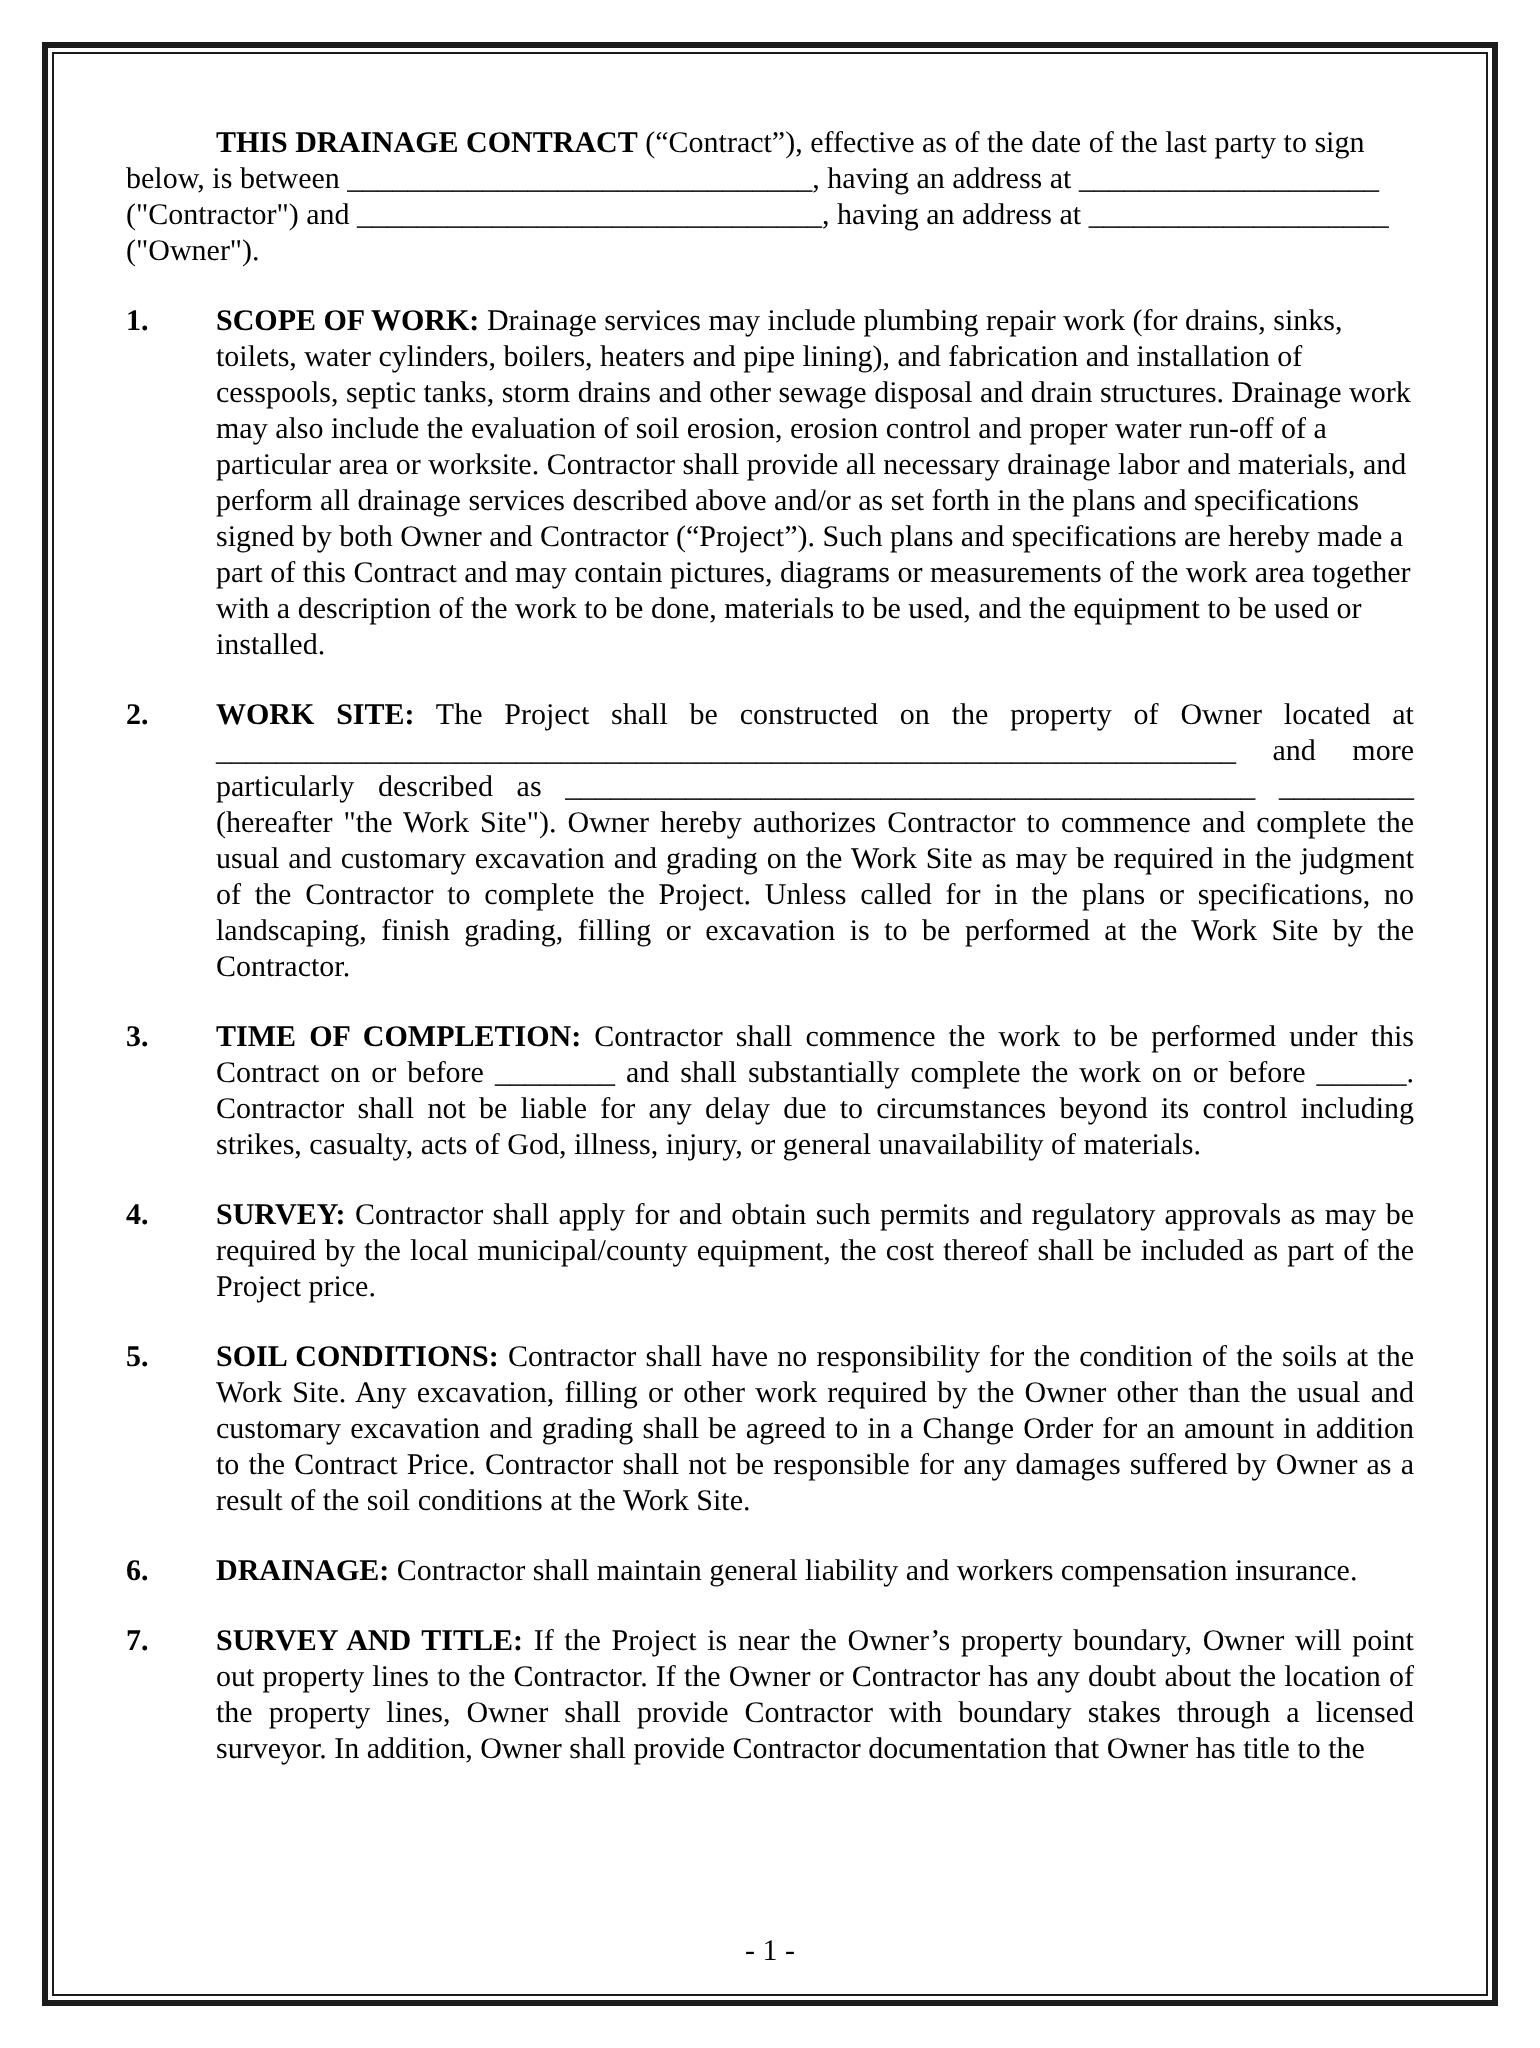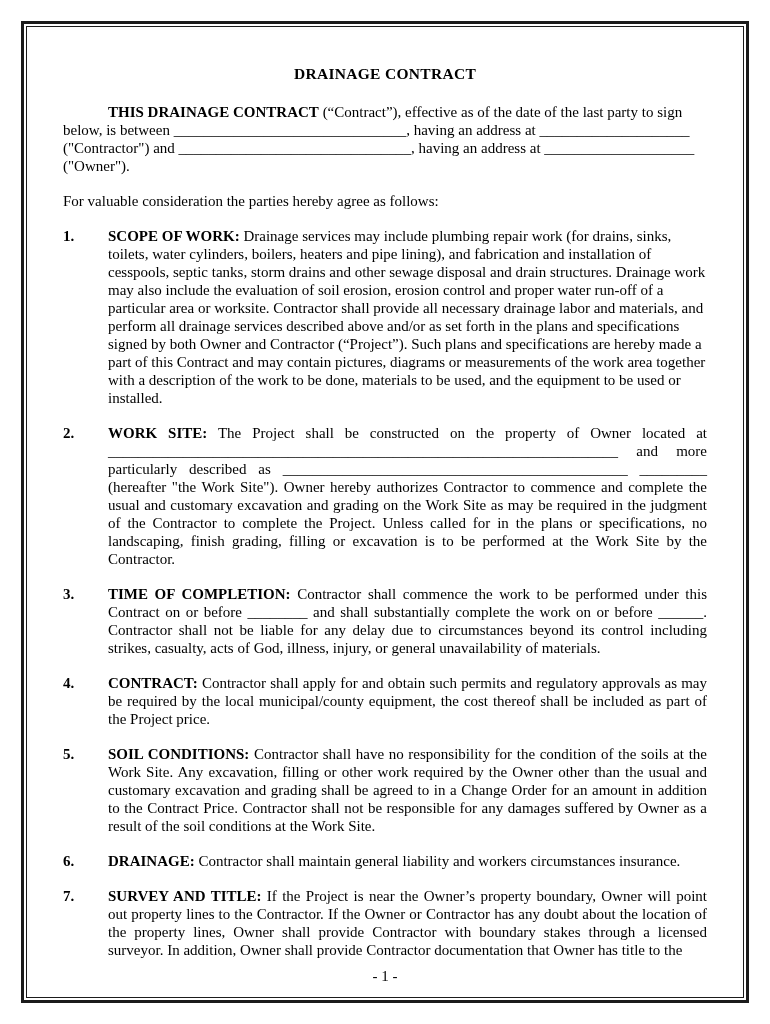--- a/index.html
+++ b/index.html
@@ -75,54 +75,52 @@
   }
 </style>
 </head>
 <body>
 
 <div class="page">
   <div class="border-outer">
     <div class="border-inner">
       <div class="content">
 
-        <h1 class="title">DRAINAGE CONTRACT</h1>
 
         <p class="intro"><b>THIS DRAINAGE CONTRACT</b><span> (“Contract”), effective as of the date of the last party to sign below, is between _______________________________, having an address at ____________________ ("Contractor") and _______________________________, having an address at ____________________ ("Owner").</span></p>
 
-        <p class="lead-in">For valuable consideration the parties hereby agree as follows:</p>
 
         <div class="section">
           <span class="num">1.</span>
           <div class="body"><b>SCOPE OF WORK:</b><span>  Drainage services may include plumbing repair work (for drains, sinks, toilets, water cylinders, boilers, heaters and pipe lining), and fabrication and installation of cesspools, septic tanks, storm drains and other sewage disposal and drain structures. Drainage work may also include the evaluation of soil erosion, erosion control and proper water run-off of a particular area or worksite. Contractor shall provide all necessary drainage labor and materials, and perform all drainage services described above and/or as set forth in the plans and specifications signed by both Owner and Contractor (“Project”). Such plans and specifications are hereby made a part of this Contract and may contain pictures, diagrams or measurements of the work area together with a description of the work to be done, materials to be used, and the equipment to be used or installed.</span></div>
         </div>
 
         <div class="section justify">
           <span class="num">2.</span>
           <div class="body"><b>WORK SITE:</b><span>  The Project shall be constructed on the property of Owner located at ____________________________________________________________________ and more particularly described as ______________________________________________ _________ (hereafter "the Work Site").  Owner hereby authorizes Contractor to commence and complete the usual and customary excavation and grading on the Work Site as may be required in the judgment of the Contractor to complete the Project.  Unless called for in the plans or specifications, no landscaping, finish grading, filling or excavation is to be performed at the Work Site by the Contractor.</span></div>
         </div>
 
         <div class="section justify">
           <span class="num">3.</span>
           <div class="body"><b>TIME OF COMPLETION:</b><span>  Contractor shall commence the work to be performed under this Contract on or before ________ and shall substantially complete the work on or before ______.  Contractor shall not be liable for any delay due to circumstances beyond its control including strikes, casualty, acts of God, illness, injury, or general unavailability of materials.</span></div>
         </div>
 
         <div class="section justify">
           <span class="num">4.</span>
-          <div class="body"><b>CONTRACT:</b><span>  Contractor shall apply for and obtain such permits and regulatory approvals as may be required by the local municipal/county equipment, the cost thereof shall be included as part of the Project price.</span></div>
+          <div class="body"><b>SURVEY:</b><span>  Contractor shall apply for and obtain such permits and regulatory approvals as may be required by the local municipal/county equipment, the cost thereof shall be included as part of the Project price.</span></div>
         </div>
 
         <div class="section justify">
           <span class="num">5.</span>
           <div class="body"><b>SOIL CONDITIONS:</b><span>  Contractor shall have no responsibility for the condition of the soils at the Work Site.  Any excavation, filling or other work required by the Owner other than the usual and customary excavation and grading shall be agreed to in a Change Order for an amount in addition to the Contract Price.  Contractor shall not be responsible for any damages suffered by Owner as a result of the soil conditions at the Work Site.</span></div>
         </div>
 
         <div class="section">
           <span class="num">6.</span>
-          <div class="body"><b>DRAINAGE:</b><span>  Contractor shall maintain general liability and workers circumstances insurance.</span></div>
+          <div class="body"><b>DRAINAGE:</b><span>  Contractor shall maintain general liability and workers compensation insurance.</span></div>
         </div>
 
         <div class="section justify">
           <span class="num">7.</span>
           <div class="body"><b>SURVEY AND TITLE:</b><span>  If the Project is near the Owner’s property boundary, Owner will point out property lines to the Contractor. If the Owner or Contractor has any doubt about the location of the property lines, Owner shall provide Contractor with boundary stakes through a licensed surveyor. In addition, Owner shall provide Contractor documentation that Owner has title to the</span></div>
         </div>
 
       </div>
       <div class="footer">- 1 -</div>
     </div>

